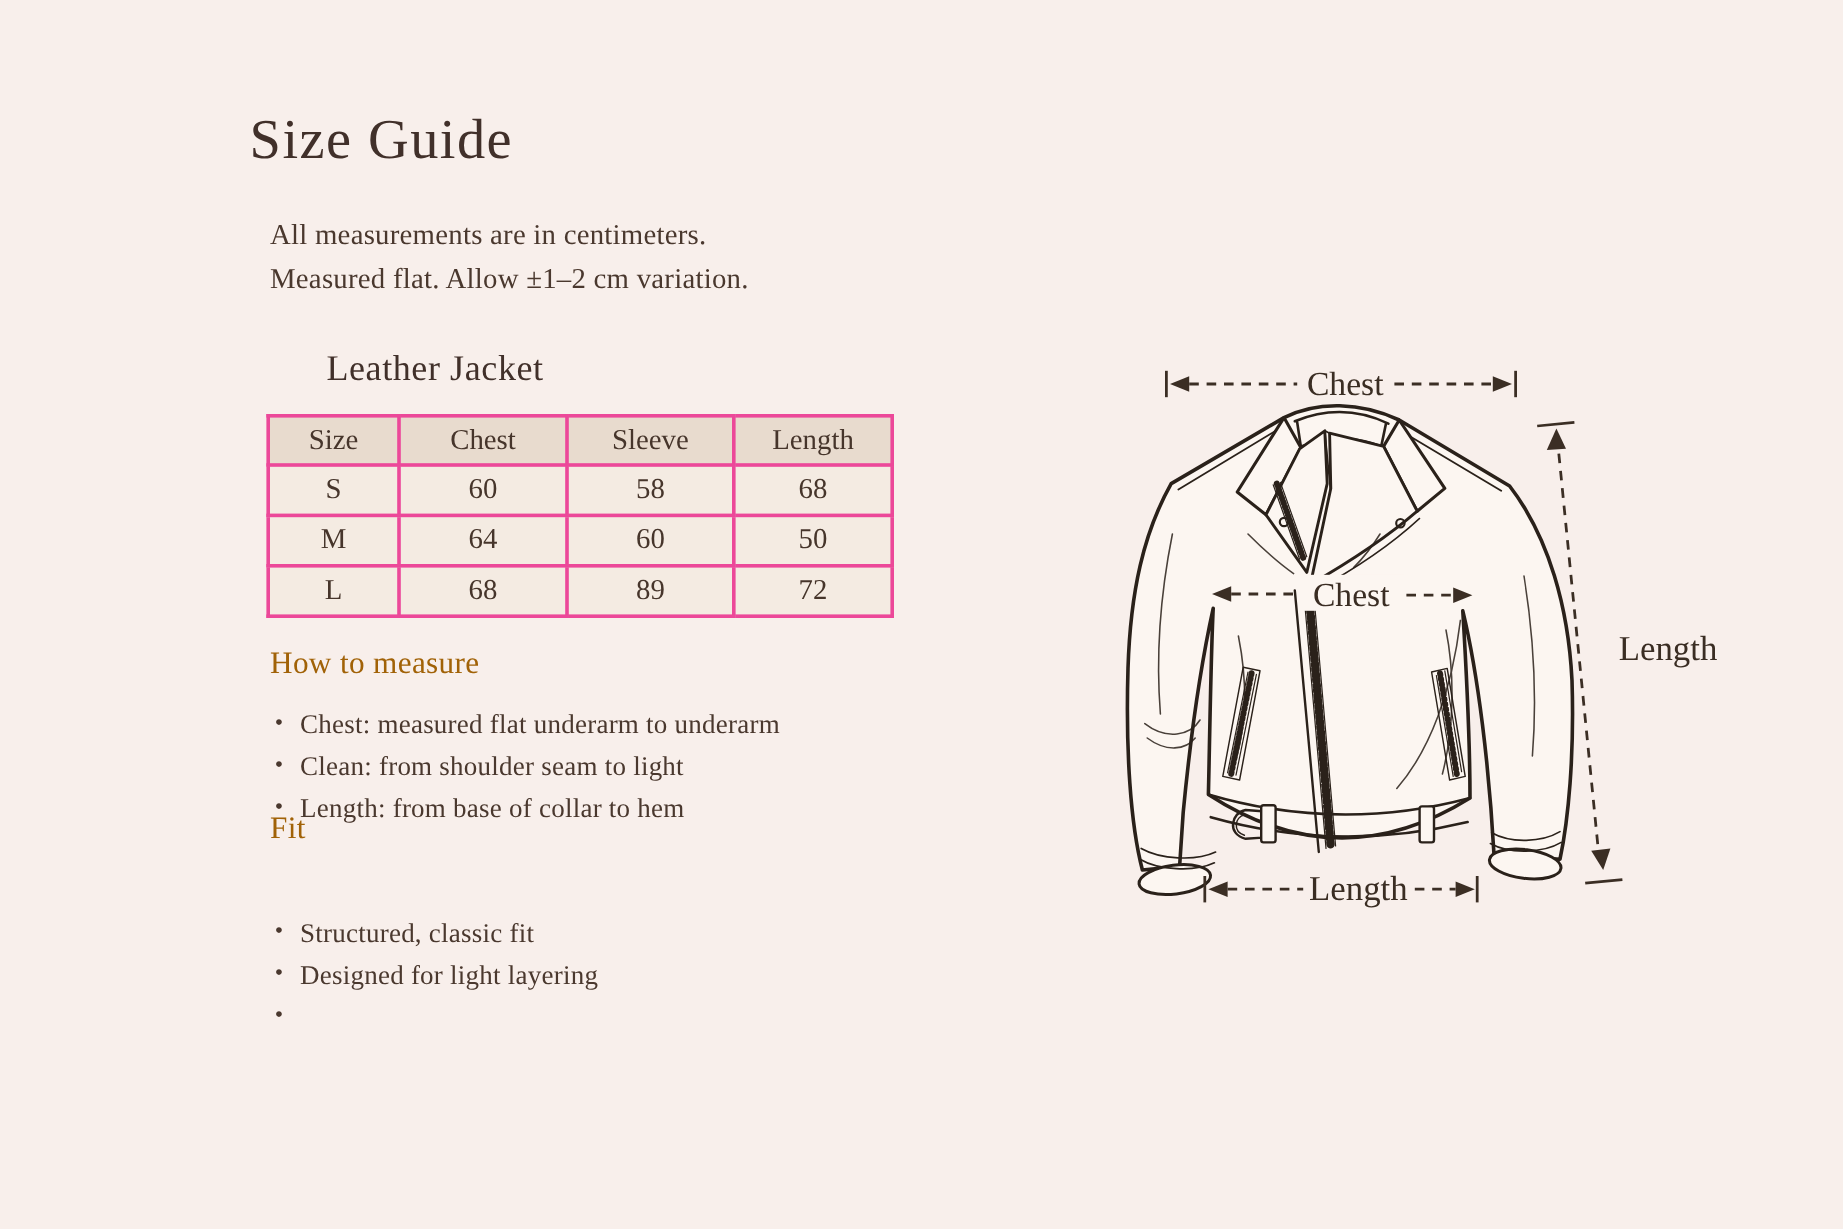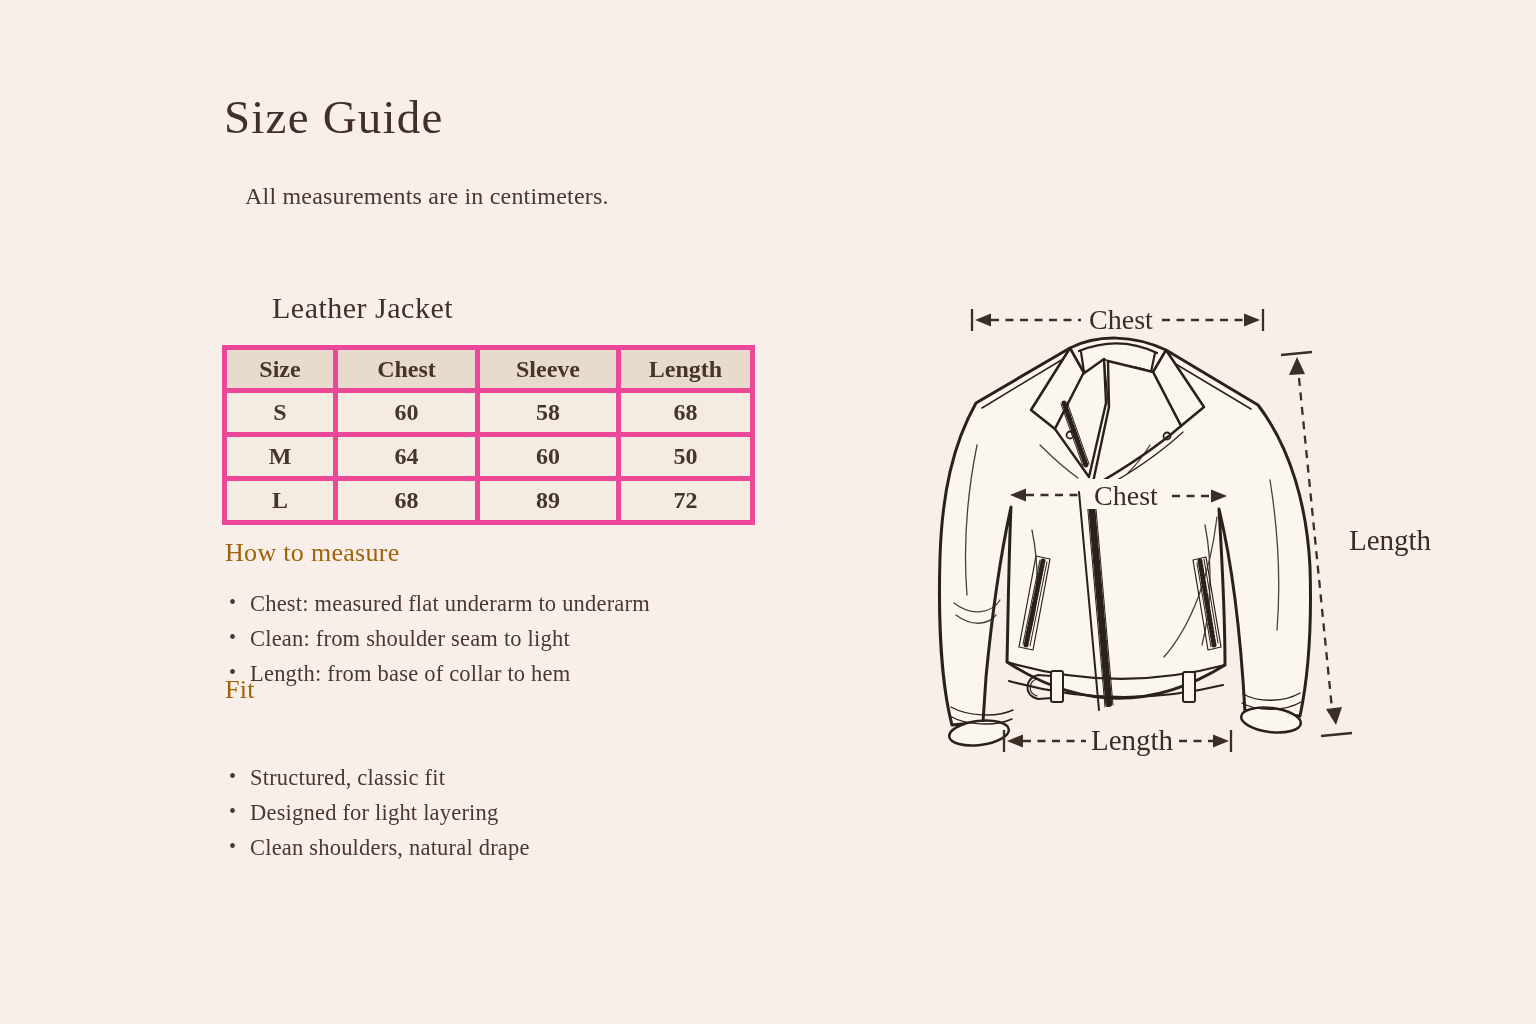--- a/index.html
+++ b/index.html
@@ -1,25 +1,25 @@
 <!DOCTYPE html>
 <html><head>
 <meta charset="utf-8">
 <style>
   html,body{margin:0;padding:0;width:1536px;height:1024px;overflow:hidden;}
   body{background:#f8efeb;font-family:"Liberation Serif",serif;color:#4a382e;position:relative;}
   .abs{position:absolute;}
   h1,h2,h3,p,ul{margin:0;padding:0;font-weight:normal;}
 
-  .title{left:224px;top:90px;font-size:47px;letter-spacing:1.2px;color:#41302a;}
-  .intro{left:225px;top:178px;font-size:24px;line-height:37px;color:#4a382e;letter-spacing:.2px;margin-left:20px;}
+  .title{left:208px;top:90px;font-size:47px;letter-spacing:1.2px;color:#41302a;}
+  .intro{left:225px;top:178px;font-size:24px;line-height:37px;color:#4a382e;letter-spacing:.2px;}
   .product-name{left:224px;top:291px;font-size:30px;letter-spacing:.5px;color:#41302a;margin-left:48px;}
 
   table.size-table{left:222px;top:345px;border-collapse:collapse;border:2px solid #57483c;}
-  .size-table th,.size-table td{border:5px solid #ec4899;text-align:center;font-weight:bold;
+  .size-table th,.size-table td{border:3px solid #ec4899;text-align:center;font-weight:normal;
       font-size:24px;color:#46352b;padding:0;}
   .size-table th{background:#e8dbce;height:38px;}
   .size-table td{background:#f4ebe2;height:39px;}
   .size-table .c0{width:106px;} .size-table .c1{width:137px;}
   .size-table .c2{width:136px;text-align:center;} .size-table .c3{width:129px;}
 
   .sec-heading{font-size:26px;color:#a16207;letter-spacing:.3px;}
   #htm-heading{left:225px;top:538px;}
   #fit-heading{left:225px;top:675px;}
   ul.bullets{left:225px;list-style:none;font-size:22.5px;line-height:35px;color:#4a382e;letter-spacing:.2px;}
@@ -31,20 +31,21 @@
   .diagram-wrap{left:920px;top:295px;width:560px;height:520px;}
   svg text{font-family:"Liberation Serif",serif;fill:#3a2d23;}
 </style>
 </head>
 <body>
 
 <h1 class="abs title">Size Guide</h1>
 
 <p class="abs intro">
   <span>All measurements are in centimeters.</span><br>
+  <span>Measured flat. Allow ±1–2 cm variation.</span>
 </p>
 
 <h2 class="abs product-name">Leather Jacket</h2>
 
 <table class="abs size-table">
   <thead>
     <tr>
       <th class="c0">Size</th>
       <th class="c1">Chest</th>
       <th class="c2">Sleeve</th>
@@ -77,21 +78,21 @@
 <ul class="abs bullets" id="htm-list">
   <li><span class="dot">•</span><span>Chest:</span> <span>measured flat underarm to underarm</span></li>
   <li><span class="dot">•</span><span>Clean:</span> <span>from shoulder seam to light</span></li>
   <li><span class="dot">•</span><span>Length:</span> <span>from base of collar to hem</span></li>
 </ul>
 
 <h3 class="abs sec-heading" id="fit-heading">Fit</h3>
 <ul class="abs bullets" id="fit-list">
   <li><span class="dot">•</span><span>Structured, classic fit</span></li>
   <li><span class="dot">•</span><span>Designed for light layering</span></li>
-  <li><span class="dot">•</span><span>Clean shoulders, natural drape</span></li>
+  <li><span class="dot">•</span></li>
 </ul>
 
 <div class="abs diagram-wrap">
 <svg viewBox="0 0 560 520" width="560" height="520">
 
   <g stroke="#2a211a" fill="none" stroke-linecap="round" stroke-linejoin="round">
     <path fill="#fcf6f1" stroke-width="3" d="M150,53
       C 178,39 214,40 246,55
       L 338,110
       C 371,153 387,212 390,272

